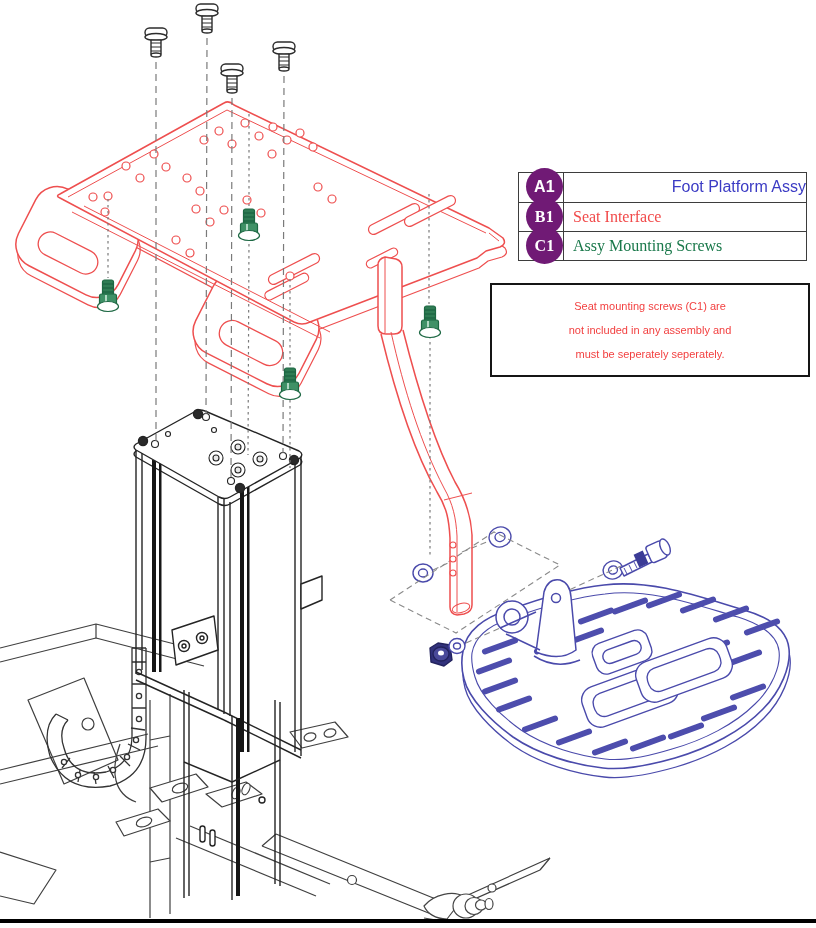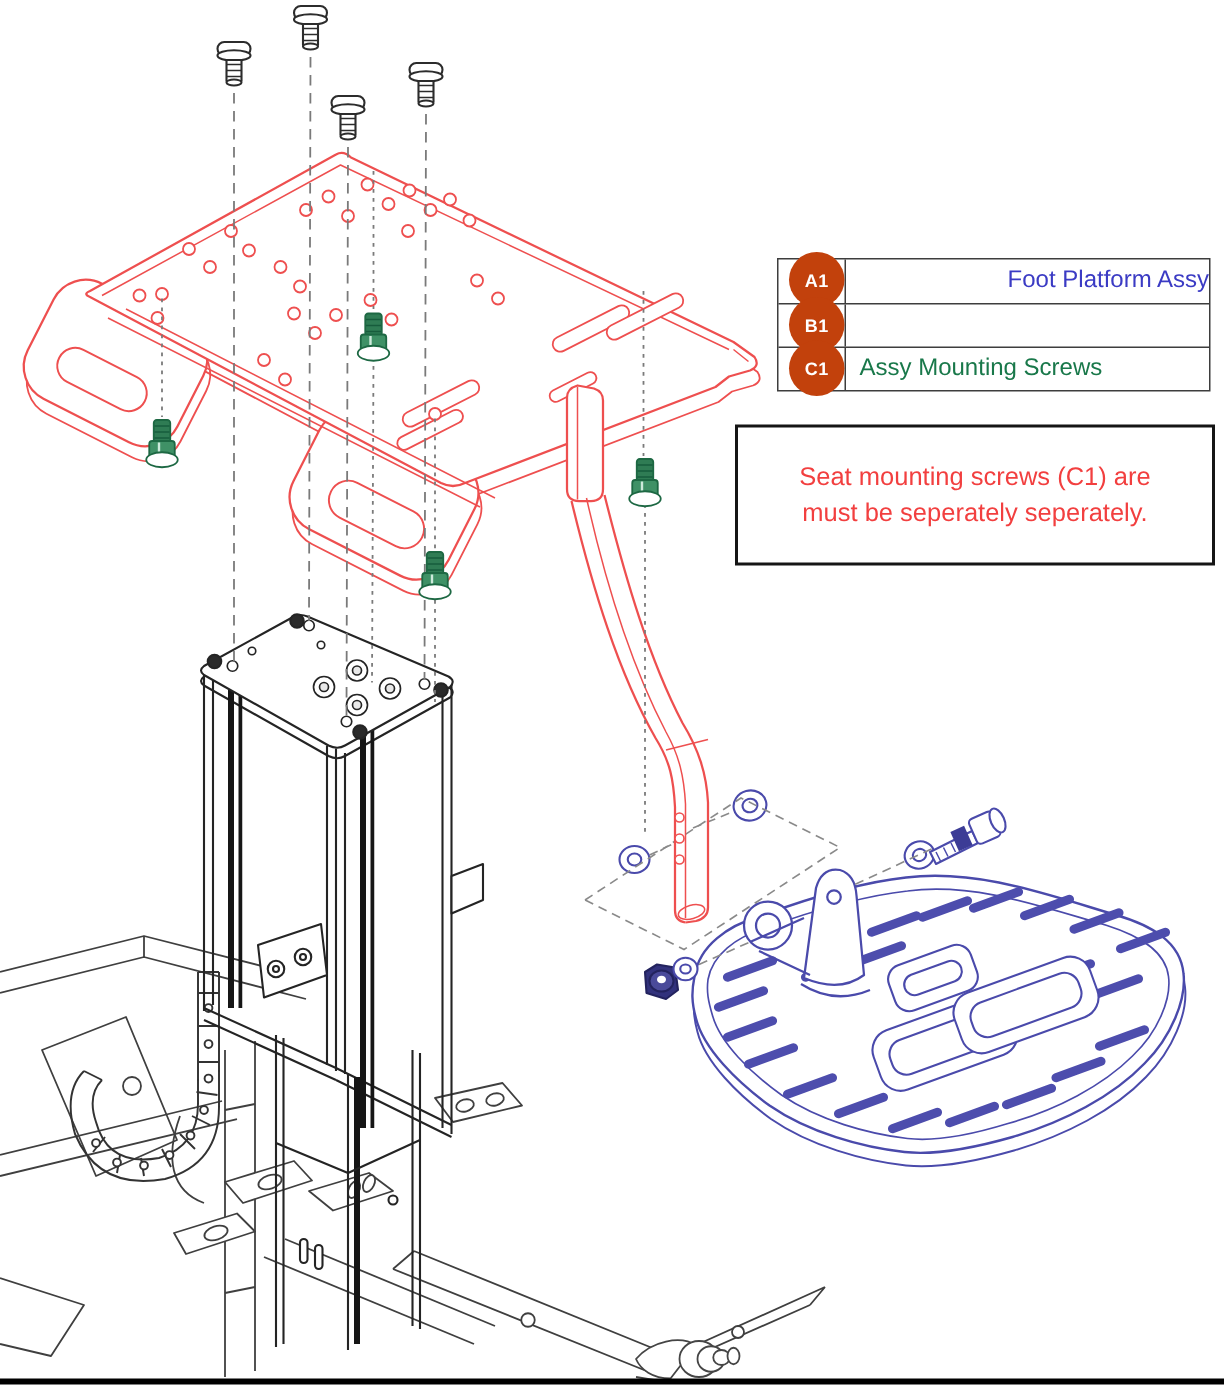--- a/index.html
+++ b/index.html
@@ -7,36 +7,36 @@
     width:816px;height:928px;position:relative;background:#ffffff;
     font-family:"Liberation Sans",sans-serif;overflow:hidden;
   }
   #art{position:absolute;left:0;top:0;}
   
   .legend{
     position:absolute;left:518px;top:172px;width:289px;
     border:1.5px solid #3d3d3d;background:#fff;box-sizing:border-box;
   }
   .legend-row{display:flex;height:29px;box-sizing:border-box;}
-  .legend-row + .legend-row{border-top:1.5px solid #3d3d3d;}
+  .legend-row + .legend-row{border-top:1.5px solid #3d3d3d;font-family:Liberation Serif, serif;}
   .legend-key{width:45px;border-right:1.5px solid #3d3d3d;box-sizing:border-box;position:relative;}
   .legend-label{flex:1;font-size:16px;line-height:27px;padding-left:9px;white-space:nowrap;}
   .badge{
     position:absolute;left:7px;width:37px;height:37px;border-radius:50%;
-    background:#c2410c;color:#ffffff;font-weight:bold;font-size:12px;
+    background:#701a75;color:#ffffff;font-weight:bold;font-size:16px;
     display:flex;align-items:center;justify-content:center;z-index:5;
     letter-spacing:.3px;
   }
   .badge.b0{top:-5px}.badge.b1{top:-5px}.badge.b2{top:-5px}
   
   .note{
     position:absolute;left:490px;top:283px;width:320px;height:94px;
     border:2.5px solid #151515;box-sizing:border-box;background:#fff;
     display:flex;flex-direction:column;align-items:center;justify-content:center;
-    font-size:17px;line-height:24px;text-align:center;color:#f23f3f;
+    font-size:11px;line-height:24px;text-align:center;color:#f23f3f;
   }
   
   .bottom-bar{position:absolute;left:0;top:919px;width:816px;height:4px;background:#000;}
 </style>
 </head>
 <body>
 
 <svg id="art" width="816" height="928" viewBox="0 0 816 928">
 
   <g stroke="#3f3f3f" stroke-width="1.2" fill="none" stroke-linejoin="round">
@@ -393,27 +393,29 @@
   <div class="legend-row">
     <div class="legend-key">
       <div class="badge b0">A1</div>
     </div>
     <div class="legend-label" style="color: rgb(59, 59, 196); text-align: right;">Foot Platform Assy</div>
   </div>
   <div class="legend-row">
     <div class="legend-key">
       <div class="badge b1">B1</div>
     </div>
+    <div class="legend-label" style="color: rgb(241, 74, 74);">Seat Interface</div>
   </div>
   <div class="legend-row">
     <div class="legend-key">
       <div class="badge b2">C1</div>
     </div>
     <div class="legend-label" style="color: rgb(25, 120, 74);">Assy Mounting Screws</div>
   </div>
 </div>
 
 <div class="note">
   <div>Seat mounting screws (C1) are</div>
+  <div>not included in any assembly and</div>
   <div>must be seperately seperately.</div>
 </div>
 
 <div class="bottom-bar"></div>
 
 </body></html>

